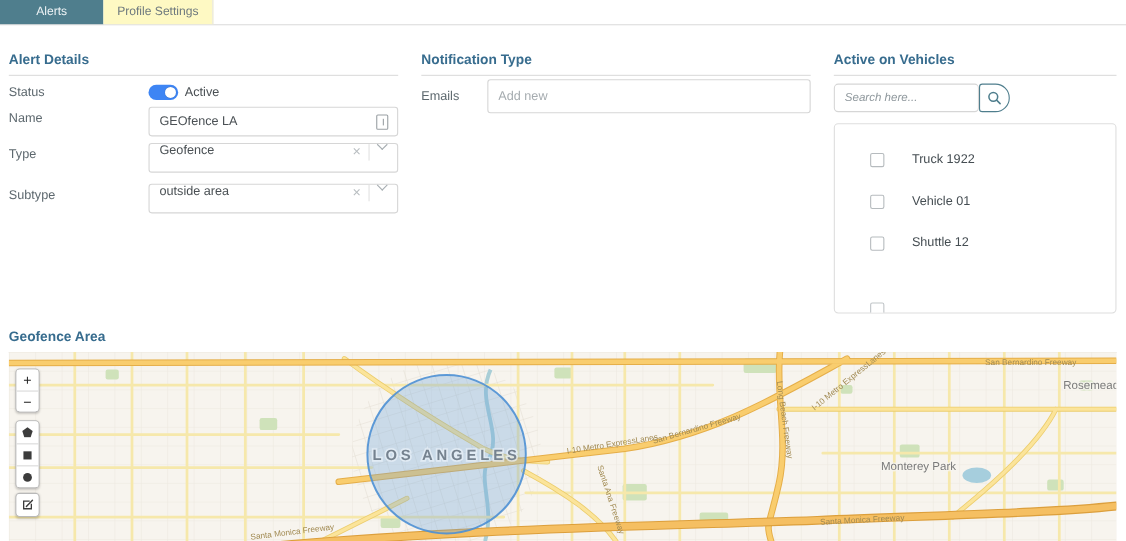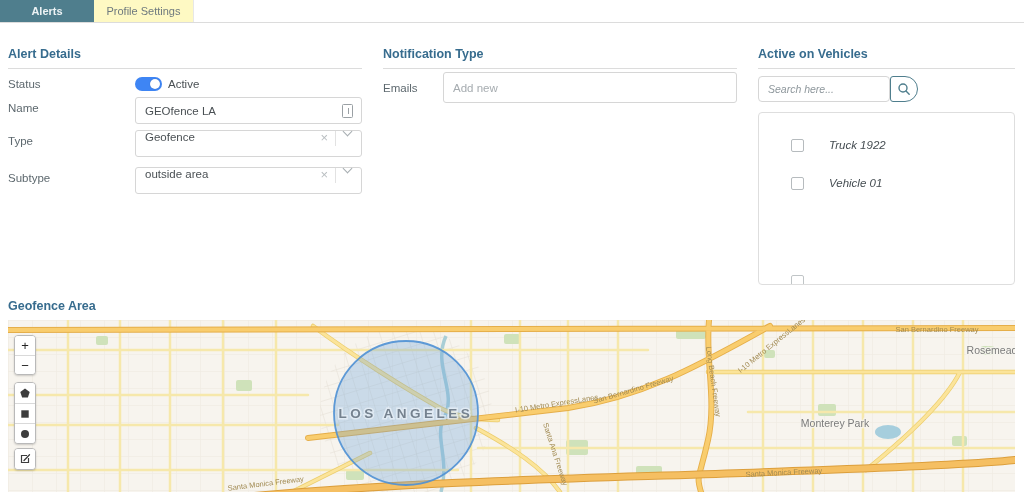--- a/index.html
+++ b/index.html
@@ -2,21 +2,21 @@
 <html><head>
 <meta charset="utf-8">
 <style>
   * { margin:0; padding:0; box-sizing:border-box; font-family:"Liberation Sans", sans-serif; }
   html,body { width:1024px; height:492px; }
   body { position:relative; background:#fff; overflow:hidden; }
 
   
   .tabbar { position:absolute; top:0; left:0; right:0; height:23px; border-bottom:1px solid #dcdcdc; display:flex; background:#fff; }
   .tab { height:22px; display:flex; align-items:center; justify-content:center; font-size:11px; cursor:pointer; }
-  .tab.active { width:94px; background:#4f7e8d; color:#edf3f5; font-weight:bold; }
+  .tab.active { width:94px; background:#4f7e8d; color:#edf3f5; font-weight:normal; }
   .tab.inactive { width:100px; background:#fef9c3; color:#6e797e; border-right:1px solid #e7e7e7; }
 
   
   .section-title { position:absolute; font-size:12.5px; font-weight:bold; color:#376c8e; padding-bottom:7px; border-bottom:1px solid #dcdcdc; }
 
   .flabel { position:absolute; font-size:11.5px; color:#5d686e; }
 
   
   .tbox { position:absolute; border:1px solid #d6d6d6; border-radius:3px; background:#fff; }
   input.tfield { width:100%; height:100%; border:none; outline:none; font-size:11.5px; color:#4a5054; padding:0 26px 0 9px; background:transparent; border-radius:3px; }
@@ -104,28 +104,32 @@
 <div class="tbox search-wrap" style="left:758px;top:76px;width:132px;height:26px;border-radius:4px;">
   <input class="tfield" type="text" placeholder="Search here..." style="">
 </div>
 <button class="search-btn" style="left:890px;top:76px;">
   <svg width="14" height="14" viewBox="0 0 14 14">
     <circle cx="6" cy="6" r="4" fill="none" stroke="#4f7e8d" stroke-width="1.4"></circle>
     <line x1="9" y1="9" x2="12.2" y2="12.2" stroke="#4f7e8d" stroke-width="1.4" stroke-linecap="round"></line>
   </svg>
 </button>
 
-<div class="veh-list" style="left:758px;top:112px;width:257px;height:173px;font-style:italic;">
+<div class="veh-list" style="left:758px;top:112px;width:257px;height:173px;">
   <div class="veh-row">
     <span class="cbx"></span>
     <span class="veh-name">Truck 1922</span>
   </div>
   <div class="veh-row">
     <span class="cbx"></span>
     <span class="veh-name">Vehicle 01</span>
+  </div>
+  <div class="veh-row">
+    <span class="cbx"></span>
+    <span class="veh-name">Shuttle 12</span>
   </div>
   <span class="cbx partial"></span>
 </div>
 
 <div class="section-title" style="left:8px;top:299px;width:1007px;">Geofence Area</div>
 
 <div class="map">
   <svg class="basemap" viewBox="0 0 1007 172" width="1007" height="172">
     <defs>
       <pattern id="blocks" width="24" height="17" patternUnits="userSpaceOnUse">

